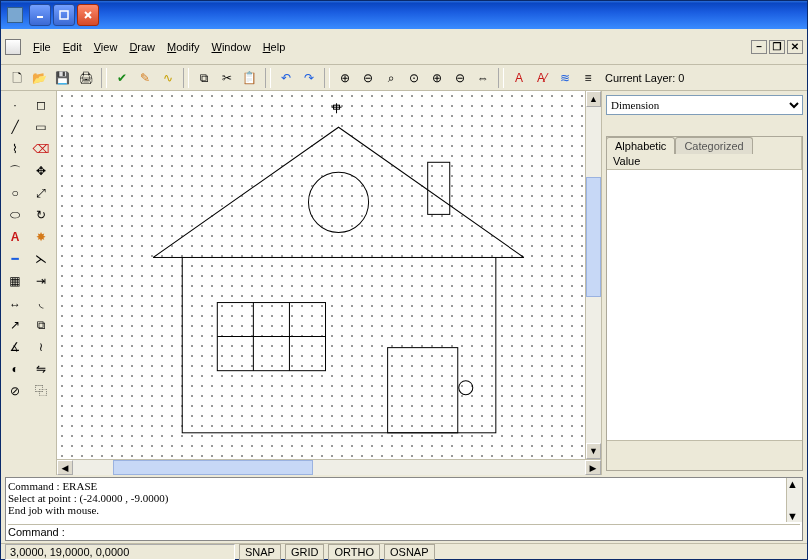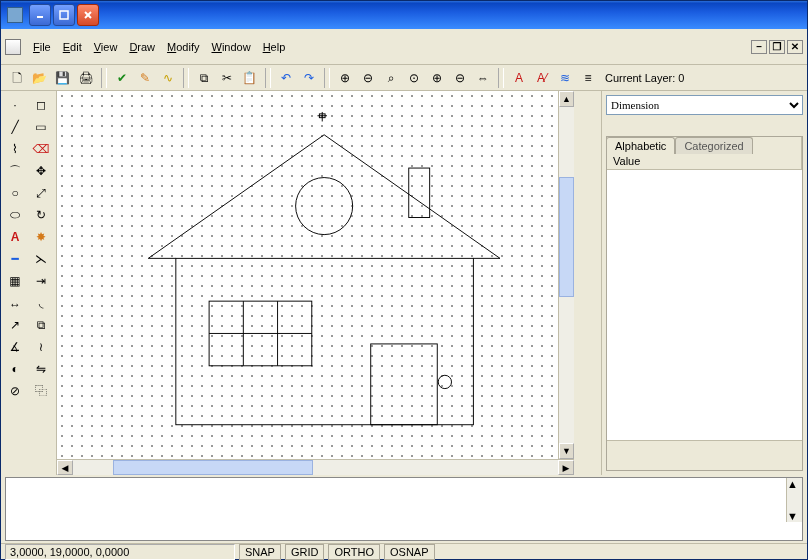--- a/index.html
+++ b/index.html
@@ -139,21 +139,20 @@
   }
   .hscroll .arrow { width:16px; background:#dedacd; border:1px outset #fff; font-size:9px; display:flex;align-items:center;justify-content:center;}
   .hscroll .track { flex:1; background:#efeee6; position:relative;}
   .hscroll .thumb { position:absolute; top:0; bottom:0; left:40px; width:200px; background:#c7d8f6; border:1px solid #9ab2e0;}
   .propspanel {
     width:206px;
     background:#ece9d8;
     border-left:1px solid #c0bca8;
     display:flex; flex-direction:column;
     padding:4px;
-    margin-left:27px;
   }
   .propspanel select.combo {
     width:100%; height:20px;
     font-family:Tahoma; font-size:11px;
     border:1px solid #7f9db9;
     background:#fff;
   }
   .props-tabs { display:flex; margin-top:4px; }
   .props-tabs .ptab {
     border:1px solid #aca899;
@@ -517,20 +516,27 @@
           <div><span>Name</span> <span class="sort">△</span></div>
           <div>Value</div>
         </div>
         <div class="props-body"></div>
         <div class="props-foot"></div>
       </div>
     </div>
   </div>
 
   <div class="cmdpanel">
+    <div class="history"><span>Command : ERASE</span>
+<span>Select at point : (-24.0000 , -9.0000)</span>
+<span>End job with mouse.</span></div>
+    <div class="inputline">
+      <span>Command :</span>
+      <input type="text" value="" style="">
+    </div>
     <div class="vscroll-cmd">
       <div class="arrow">▲</div>
       <div style="flex:1"></div>
       <div class="arrow">▼</div>
     </div>
   </div>
 
   <div class="statusbar">
     <div class="coords">3,0000, 19,0000, 0,0000</div>
     <div class="stbtn">SNAP</div>

